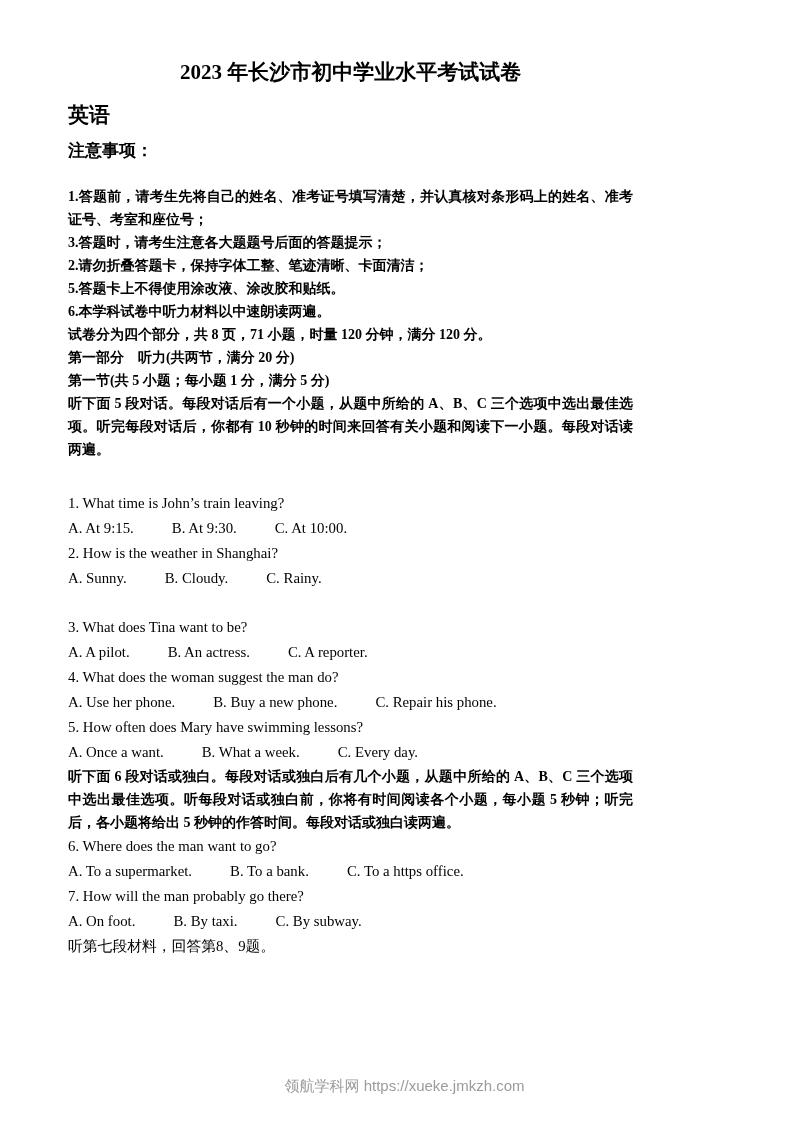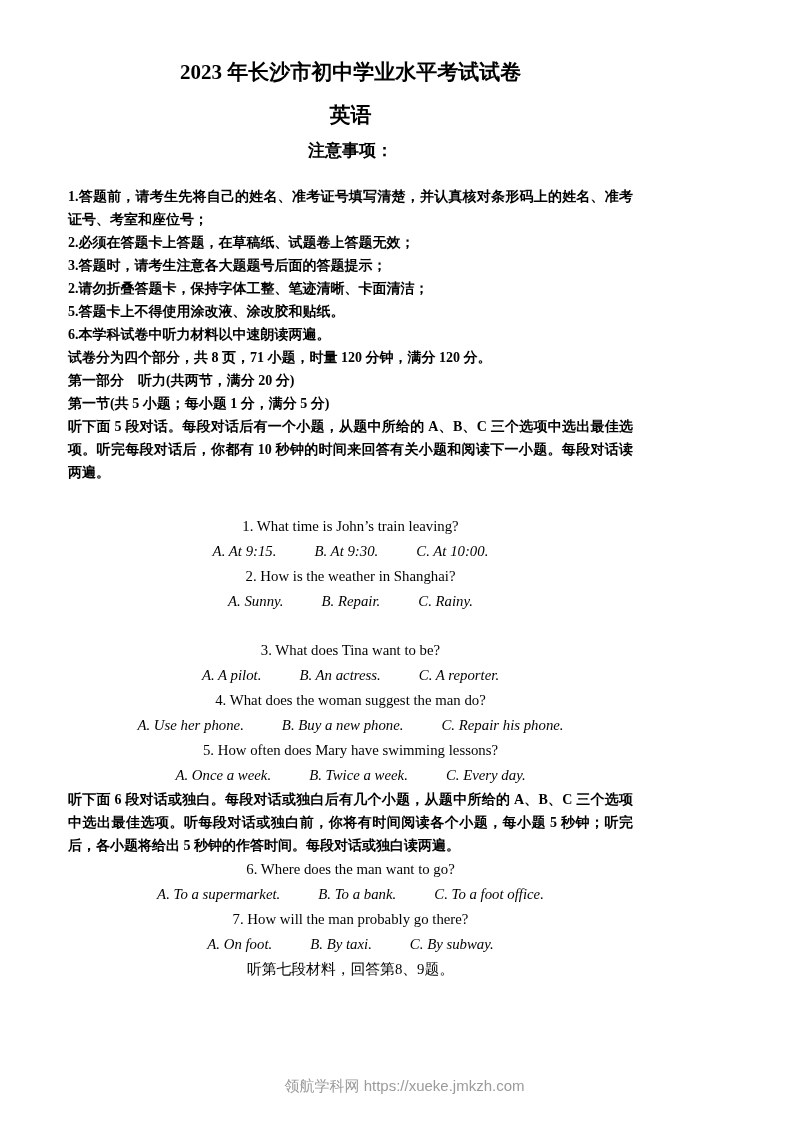--- a/index.html
+++ b/index.html
@@ -10,30 +10,30 @@
     color: #000000;
     font-family: "Liberation Serif", "DejaVu Serif", serif;
     overflow: hidden;
     position: relative;
   }
   .page {
     width: 699px; height: 1122px;
     padding: 58px 66px 0 68px;
     position: relative;
   }
-  .blk { margin: 0; text-align: center; }
+  .blk { margin: 0; }
   .title {
     text-align: center;
     font-weight: bold;
     font-size: 21px;
     line-height: 28px;
     margin-bottom: 15px;
   }
   .subtitle {
-    text-align: center;
+    text-align: left;
     font-weight: bold;
     font-size: 21px;
     line-height: 28px;
     margin-bottom: 9px;
   }
   .notice {
     font-weight: bold;
     font-size: 17px;
     line-height: 25px;
     margin-bottom: 22px;
@@ -41,21 +41,21 @@
   .bold {
     font-weight: bold;
     font-size: 14px;
     line-height: 23px;
     text-align: justify;
   }
   .text, .question, .options {
     font-size: 14.8px;
     line-height: 25px;
   }
-  .options .option { display: inline-block; margin-right: 38px; font-style: italic; }
+  .options .option { display: inline-block; margin-right: 38px; }
   .options .option:last-child { margin-right: 0; }
   .spacer { height: 24px; }
   .spacer-lg { height: 30px; }
   .footer {
     position: absolute;
     left: 8px; bottom: 26px;
     width: 793px;
     text-align: center;
     color: #9b9b9b;
     font-family: "Liberation Sans", "DejaVu Sans", sans-serif;
@@ -65,44 +65,43 @@
 </style>
 </head>
 <body>
 
 <div class="page">
   <div class="content">
       <div class="blk title">2023 年长沙市初中学业水平考试试卷</div>
       <div class="blk subtitle">英语</div>
       <div class="blk notice">注意事项：</div>
       <div class="blk bold">1.答题前，请考生先将自己的姓名、准考证号填写清楚，并认真核对条形码上的姓名、准考证号、考室和座位号；</div>
-      <div class="blk bold">2.必须在答题卡上答题，在草稿纸、试题卷上答题无效；</div>
       <div class="blk bold">3.答题时，请考生注意各大题题号后面的答题提示；</div>
       <div class="blk bold">2.请勿折叠答题卡，保持字体工整、笔迹清晰、卡面清洁；</div>
       <div class="blk bold">5.答题卡上不得使用涂改液、涂改胶和贴纸。</div>
       <div class="blk bold">6.本学科试卷中听力材料以中速朗读两遍。</div>
       <div class="blk bold">试卷分为四个部分，共 8 页，71 小题，时量 120 分钟，满分 120 分。</div>
       <div class="blk bold">第一部分　听力(共两节，满分 20 分)</div>
       <div class="blk bold">第一节(共 5 小题；每小题 1 分，满分 5 分)</div>
       <div class="blk bold">听下面 5 段对话。每段对话后有一个小题，从题中所给的 A、B、C 三个选项中选出最佳选项。听完每段对话后，你都有 10 秒钟的时间来回答有关小题和阅读下一小题。每段对话读两遍。</div>
       <div class="blk spacer-lg"></div>
       <div class="blk question">1. What time is John’s train leaving?</div>
       <div class="blk options"><span class="option">A. At 9:15.</span><span class="option">B. At 9:30.</span><span class="option">C. At 10:00.</span></div>
       <div class="blk question">2. How is the weather in Shanghai?</div>
-      <div class="blk options"><span class="option">A. Sunny.</span><span class="option">B. Repair.</span><span class="option">C. Rainy.</span></div>
+      <div class="blk options"><span class="option">A. Sunny.</span><span class="option">B. Cloudy.</span><span class="option">C. Rainy.</span></div>
       <div class="blk spacer"></div>
       <div class="blk question">3. What does Tina want to be?</div>
       <div class="blk options"><span class="option">A. A pilot.</span><span class="option">B. An actress.</span><span class="option">C. A reporter.</span></div>
       <div class="blk question">4. What does the woman suggest the man do?</div>
       <div class="blk options"><span class="option">A. Use her phone.</span><span class="option">B. Buy a new phone.</span><span class="option">C. Repair his phone.</span></div>
       <div class="blk question">5. How often does Mary have swimming lessons?</div>
-      <div class="blk options"><span class="option">A. Once a week.</span><span class="option">B. Twice a week.</span><span class="option">C. Every day.</span></div>
+      <div class="blk options"><span class="option">A. Once a want.</span><span class="option">B. What a week.</span><span class="option">C. Every day.</span></div>
       <div class="blk bold">听下面 6 段对话或独白。每段对话或独白后有几个小题，从题中所给的 A、B、C 三个选项中选出最佳选项。听每段对话或独白前，你将有时间阅读各个小题，每小题 5 秒钟；听完后，各小题将给出 5 秒钟的作答时间。每段对话或独白读两遍。</div>
       <div class="blk question">6. Where does the man want to go?</div>
-      <div class="blk options"><span class="option">A. To a supermarket.</span><span class="option">B. To a bank.</span><span class="option">C. To a foot office.</span></div>
+      <div class="blk options"><span class="option">A. To a supermarket.</span><span class="option">B. To a bank.</span><span class="option">C. To a https office.</span></div>
       <div class="blk question">7. How will the man probably go there?</div>
       <div class="blk options"><span class="option">A. On foot.</span><span class="option">B. By taxi.</span><span class="option">C. By subway.</span></div>
       <div class="blk text">听第七段材料，回答第8、9题。</div>
     </div>
   <div class="footer">
     <span>领航学科网 https://xueke.jmkzh.com</span>
   </div>
 </div>
 
 </body></html>

